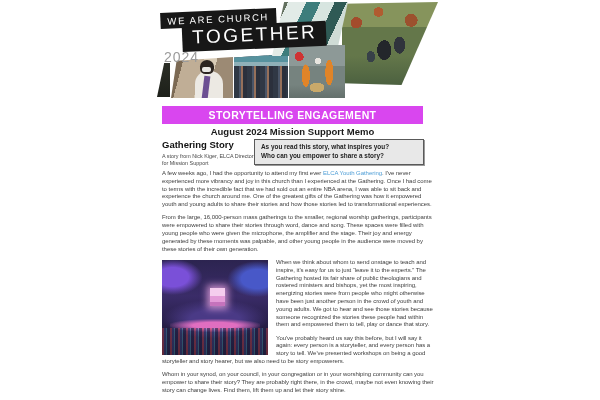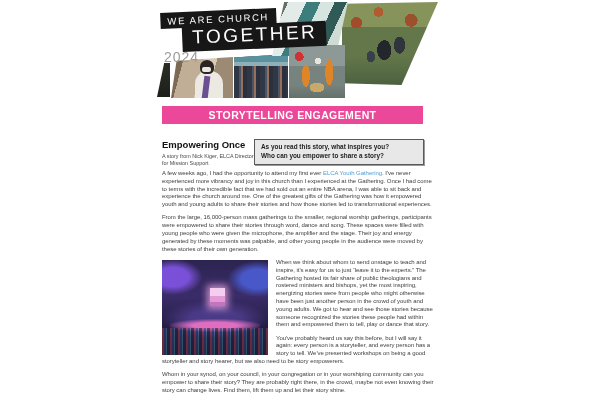--- a/index.html
+++ b/index.html
@@ -58,21 +58,21 @@
   .brand-l1 { display:inline-block; background:#171717; color:#ffffff;
     font-size:9.5px; letter-spacing:1.6px; padding:3px 7px 2px; white-space:nowrap; }
   .brand-l2 { display:block; width:max-content; background:#171717; color:#ffffff;
     font-size:19px; letter-spacing:2.5px; padding:0 9px 3px 10px;
     margin:-1px 0 0 21px; white-space:nowrap; }
   .year { position:absolute; left:164px; top:49px; z-index:4;
     color:#9b9b9b; font-size:14px; letter-spacing:1px; }
 
   
   .story-bar { position:absolute; left:162px; top:106px; width:261px; height:18px;
-    background:#ec4899; color:#ffffff; text-align:center; line-height:18px;
+    background:#d946ef; color:#ffffff; text-align:center; line-height:18px;
     font-size:10.5px; font-weight:bold; letter-spacing:.4px; }
   .memo-title { position:absolute; left:162px; top:126px; width:261px;
     text-align:center; font-size:9.5px; font-weight:bold; color:#1a1a1a; }
   .article-heading { position:absolute; left:162px; top:139px;
     font-size:9.5px; font-weight:bold; color:#111111; }
   .byline { position:absolute; left:162px; top:153px; width:92px;
     font-size:5.4px; line-height:6.8px; color:#474747; }
   .callout { position:absolute; left:254px; top:139px; width:170px;
     background:#e8e8e8; border:1px solid #595959; box-shadow:1px 1px 0 #9a9a9a;
     padding:3px 6px; font-size:6.4px; font-weight:bold; line-height:8.8px; color:#222222; }
@@ -121,22 +121,23 @@
     <div class="photo photo-outdoor"></div>
 
     <div class="brand">
       <span class="brand-l1">WE ARE CHURCH</span>
       <span class="brand-l2">TOGETHER</span>
     </div>
     <div class="year">2024</div>
   </div>
 
   <div class="story-bar">STORYTELLING ENGAGEMENT</div>
+  <div class="memo-title">August 2024 Mission Support Memo</div>
 
-  <div class="article-heading">Empowering Once</div>
+  <div class="article-heading">Gathering Story</div>
   <div class="byline">A story from Nick Kiger, ELCA Director for Mission Support</div>
 
   <div class="callout">
     <div>As you read this story, what inspires you?</div>
     <div>Who can you empower to share a story?</div>
   </div>
 
   <div class="body">
     <p><span>A few weeks ago, I had the opportunity to attend my first ever </span><a class="link">ELCA Youth Gathering</a><span>. I've never experienced more vibrancy and joy in this church than I experienced at the Gathering. Once I had come to terms with the incredible fact that we had sold out an entire NBA arena, I was able to sit back and experience the church around me. One of the greatest gifts of the Gathering was how it empowered youth and young adults to share their stories and how those stories led to transformational experiences.</span></p>
     <p>From the large, 16,000-person mass gatherings to the smaller, regional worship gatherings, participants were empowered to share their stories through word, dance and song. These spaces were filled with young people who were given the microphone, the amplifier and the stage. Their joy and energy generated by these moments was palpable, and other young people in the audience were moved by these stories of their own generation.</p>

